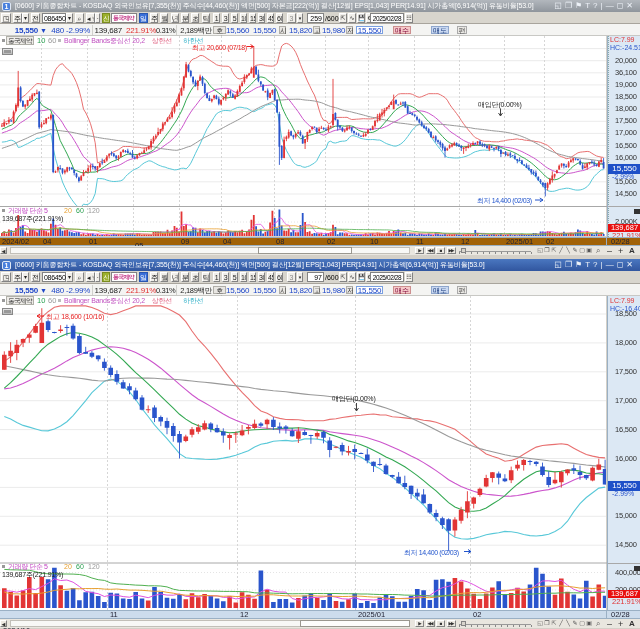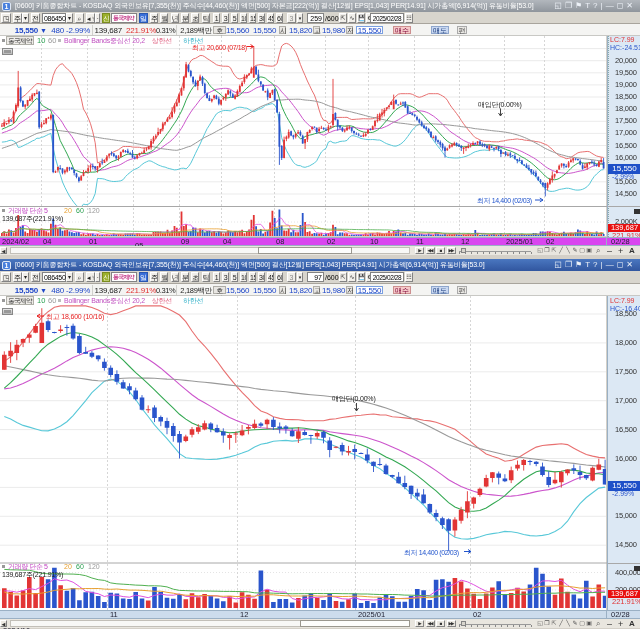--- a/index.html
+++ b/index.html
@@ -129,40 +129,40 @@
  <span style="position:absolute;left:62px;color:#e8a030;font-size:7px">20</span>
  <span style="position:absolute;left:74px;color:#2aa050;font-size:7px">60</span>
  <span style="position:absolute;left:86px;color:#999;font-size:7px">120</span>
 </div>
 <div style="position:absolute;left:2px;top:215px;font-size:7px;line-height:8px;color:#222;white-space:nowrap;letter-spacing:-0.2px">139,687주(221.91%)</div>
 <div style="position:absolute;left:607px;top:36px;width:33px;height:201px;background:#dce8f4;border-left:1px solid #9ab0c4">
     <div style="position:absolute;left:0;top:0;width:1px;height:201px;border-left:1px dotted #8aa">&nbsp;</div>
     <div style="position:absolute;left:2px;top:0px;font-size:7px;line-height:8px;color:#e03030">LC:7.99</div>
     <div style="position:absolute;left:2px;top:8px;font-size:7px;line-height:8px;color:#2a55cc">HC:-24.51</div>
     <div style="position:absolute;left:7px;width:26px;text-align:left;font-size:7.5px;line-height:8px;color:#333;letter-spacing:-0.2px;top:20.7px">20,000</div>
-    <div style="position:absolute;left:7px;width:26px;text-align:left;font-size:7.5px;line-height:8px;color:#333;letter-spacing:-0.2px;top:32.8px">19,500</div>
+    <div style="position:absolute;left:7px;width:26px;text-align:left;font-size:7.5px;line-height:8px;color:#333;letter-spacing:-0.2px;top:32.8px">36,100</div>
     <div style="position:absolute;left:7px;width:26px;text-align:left;font-size:7.5px;line-height:8px;color:#333;letter-spacing:-0.2px;top:44.9px">19,000</div>
     <div style="position:absolute;left:7px;width:26px;text-align:left;font-size:7.5px;line-height:8px;color:#333;letter-spacing:-0.2px;top:57.0px">18,500</div>
     <div style="position:absolute;left:7px;width:26px;text-align:left;font-size:7.5px;line-height:8px;color:#333;letter-spacing:-0.2px;top:69.2px">18,000</div>
     <div style="position:absolute;left:7px;width:26px;text-align:left;font-size:7.5px;line-height:8px;color:#333;letter-spacing:-0.2px;top:81.3px">17,500</div>
     <div style="position:absolute;left:7px;width:26px;text-align:left;font-size:7.5px;line-height:8px;color:#333;letter-spacing:-0.2px;top:93.4px">17,000</div>
     <div style="position:absolute;left:7px;width:26px;text-align:left;font-size:7.5px;line-height:8px;color:#333;letter-spacing:-0.2px;top:105.5px">16,500</div>
     <div style="position:absolute;left:7px;width:26px;text-align:left;font-size:7.5px;line-height:8px;color:#333;letter-spacing:-0.2px;top:117.6px">16,000</div>
     <div style="position:absolute;left:7px;width:26px;text-align:left;font-size:7.5px;line-height:8px;color:#333;letter-spacing:-0.2px;top:129.7px">15,500</div>
     <div style="position:absolute;left:7px;width:26px;text-align:left;font-size:7.5px;line-height:8px;color:#333;letter-spacing:-0.2px;top:141.8px">15,000</div>
     <div style="position:absolute;left:7px;width:26px;text-align:left;font-size:7.5px;line-height:8px;color:#333;letter-spacing:-0.2px;top:154.0px">14,500</div>
     <div style="position:absolute;left:0px;top:127.7px;width:33px;height:10px;background:#1e50c8;color:#fff;font-size:8px;line-height:10px;text-align:center">15,550</div>
     <div style="position:absolute;left:4px;top:136.5px;font-size:7px;line-height:7px;color:#2a55cc">-2.99%</div>
     <div style="position:absolute;left:0;top:170px;width:33px;height:1px;background:#a8a8a8"></div>
     <div style="position:absolute;left:26px;top:172.5px;width:6px;height:5px;background:#333"></div>
     <div style="position:absolute;left:7px;top:182px;font-size:7.5px;line-height:8px;color:#333;letter-spacing:-0.2px">2,000K</div>
     <div style="position:absolute;left:0px;top:187.5px;width:33px;height:8px;background:#e81010;color:#fff;font-size:7.5px;line-height:8px;text-align:center">139,687</div>
     <div style="position:absolute;left:4px;top:196px;font-size:7.5px;line-height:8px;color:#e03030">221.91%</div>
   </div>
-<div style="position:absolute;left:0;top:237px;width:640px;height:9px;background:#d946ef;border-top:1px solid #9ab0c4;border-bottom:1px solid #9ab0c4;font-size:7.5px;line-height:8px;color:#223">
+<div style="position:absolute;left:0;top:237px;width:640px;height:9px;background:#a16207;border-top:1px solid #9ab0c4;border-bottom:1px solid #9ab0c4;font-size:7.5px;line-height:8px;color:#223">
     <div style="position:absolute;left:2px;top:0">2024/02</div>
     <div style="position:absolute;left:43px;top:0">04</div>
     <div style="position:absolute;left:89px;top:0">01</div>
     <div style="position:absolute;left:135px;top:4px">05</div>
     <div style="position:absolute;left:181px;top:0">09</div>
     <div style="position:absolute;left:223px;top:0">04</div>
     <div style="position:absolute;left:276px;top:0">08</div>
     <div style="position:absolute;left:327px;top:0">02</div>
     <div style="position:absolute;left:370px;top:0">10</div>
     <div style="position:absolute;left:416px;top:0">11</div>

